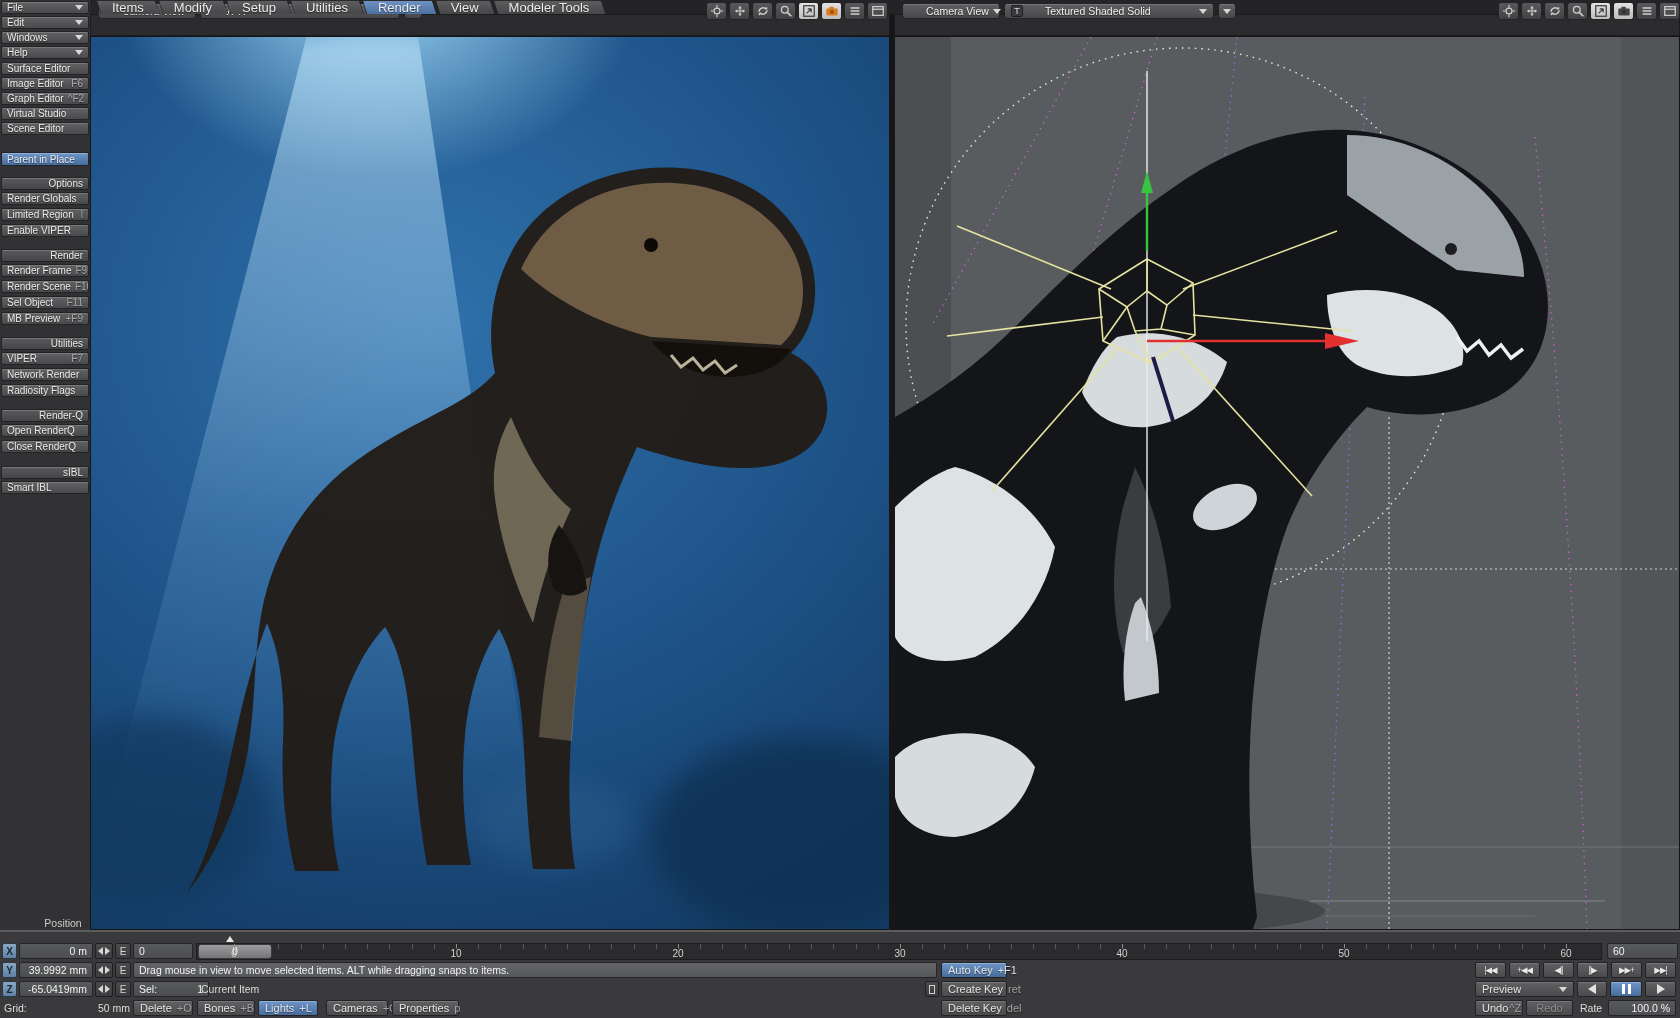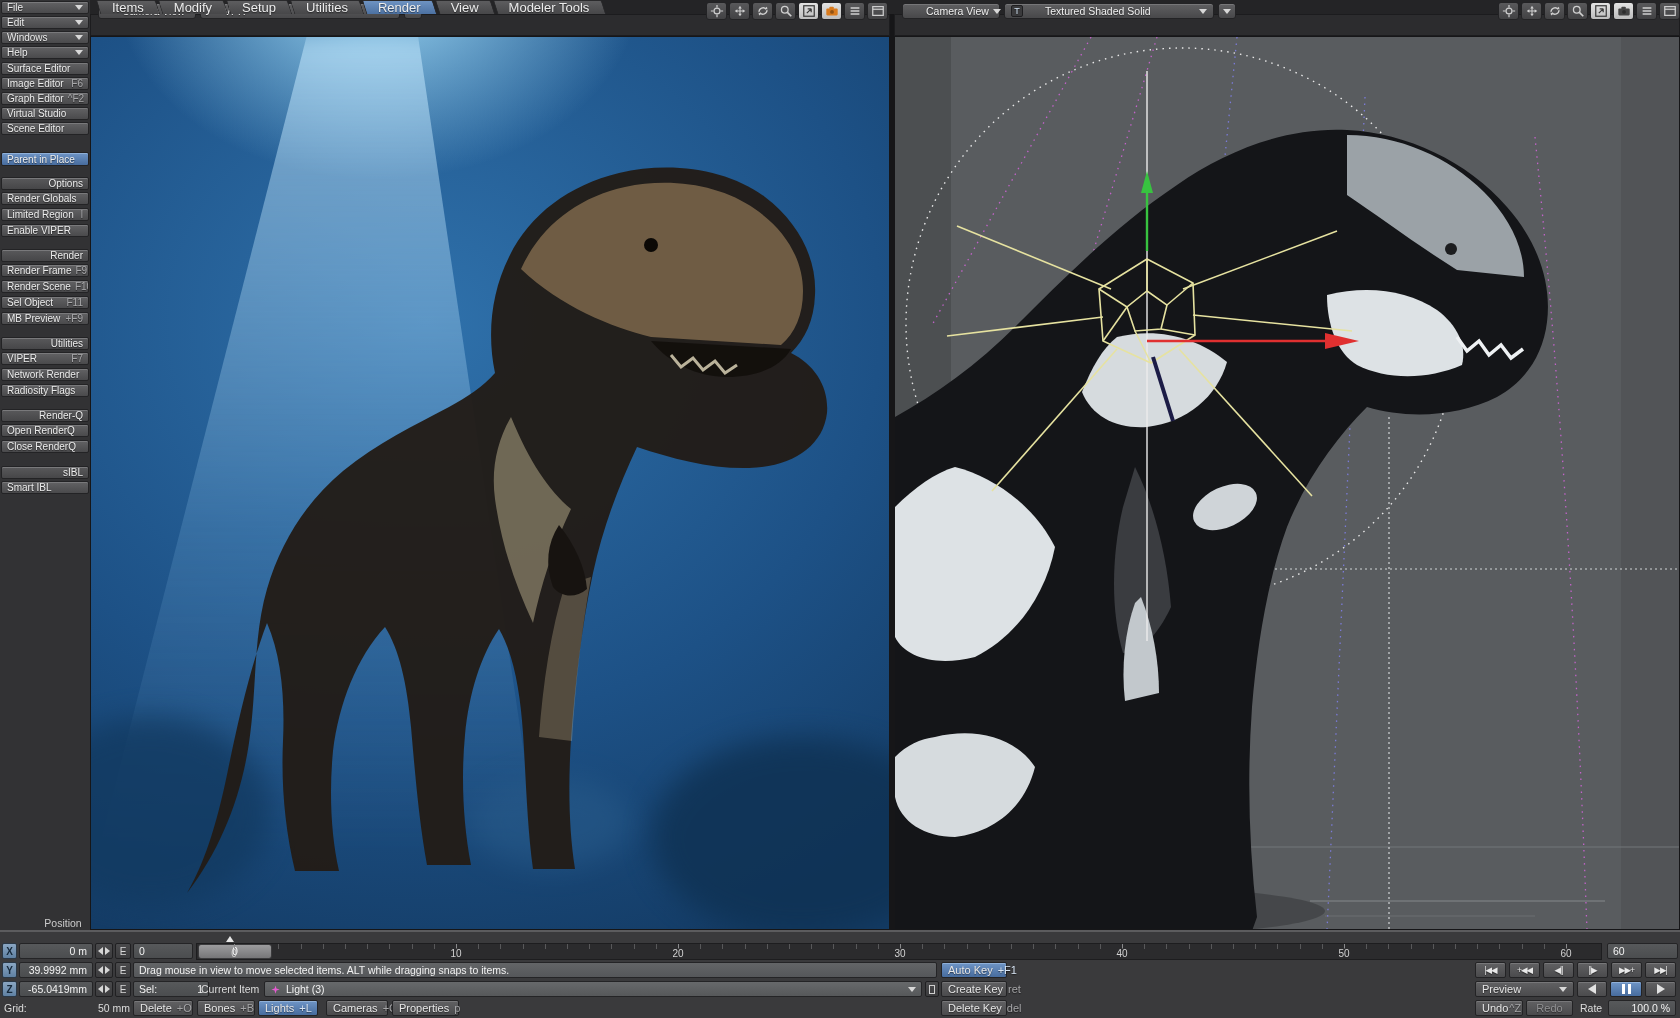--- a/index.html
+++ b/index.html
@@ -545,29 +545,20 @@
     <div class="mini nudge" style="left:95px;top:49px;width:18px;">
         <i class="l"></i>
         <i class="r"></i>
       </div>
     <div class="mini" style="left:115px;top:49px;width:16px;font-size:10px;">E</div>
     <div class="fld" style="left:133px;top:49px;width:76px;">
         <span>Sel:</span>
         <span style="flex:1;text-align:right;">1</span>
       </div>
     <div class="statictext" style="left:201px;top:982px;top:51px;position:absolute;">Current Item</div>
-    <div class="fld" style="left:264px;top:49px;width:658px;background:linear-gradient(#67696b,#56585a);">
-      <span style="margin-right:5px;display:flex;">
-          <svg width="11" height="11" viewBox="0 0 16 16">
-            <use href="#i-spark"></use>
-          </svg>
-        </span>
-      <span>Light (3)</span>
-      <span class="dd-arrow" style="margin-left:auto;"></span>
-    </div>
     <div class="mini" style="left:925px;top:49px;width:14px;">
         <span style="width:6px;height:9px;border:1px solid #cfcfcf;display:block;"></span>
       </div>
     <div class="kbtn" style="left:941px;top:49px;width:66px;">
         <span>Create Key</span>
         <span class="key">ret</span>
       </div>
     <div class="kbtn" style="left:1475px;top:49px;width:99px;">
         <span style="flex:1;">Preview</span>
         <span class="dd-arrow"></span>

